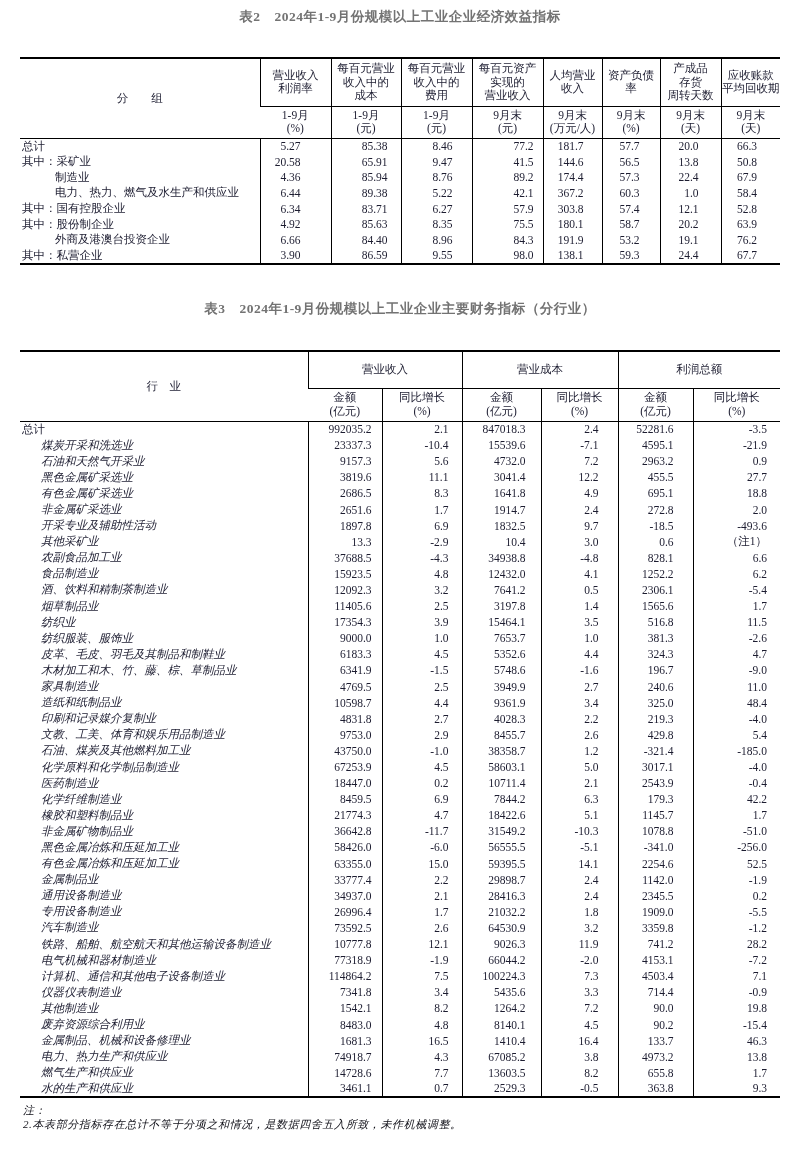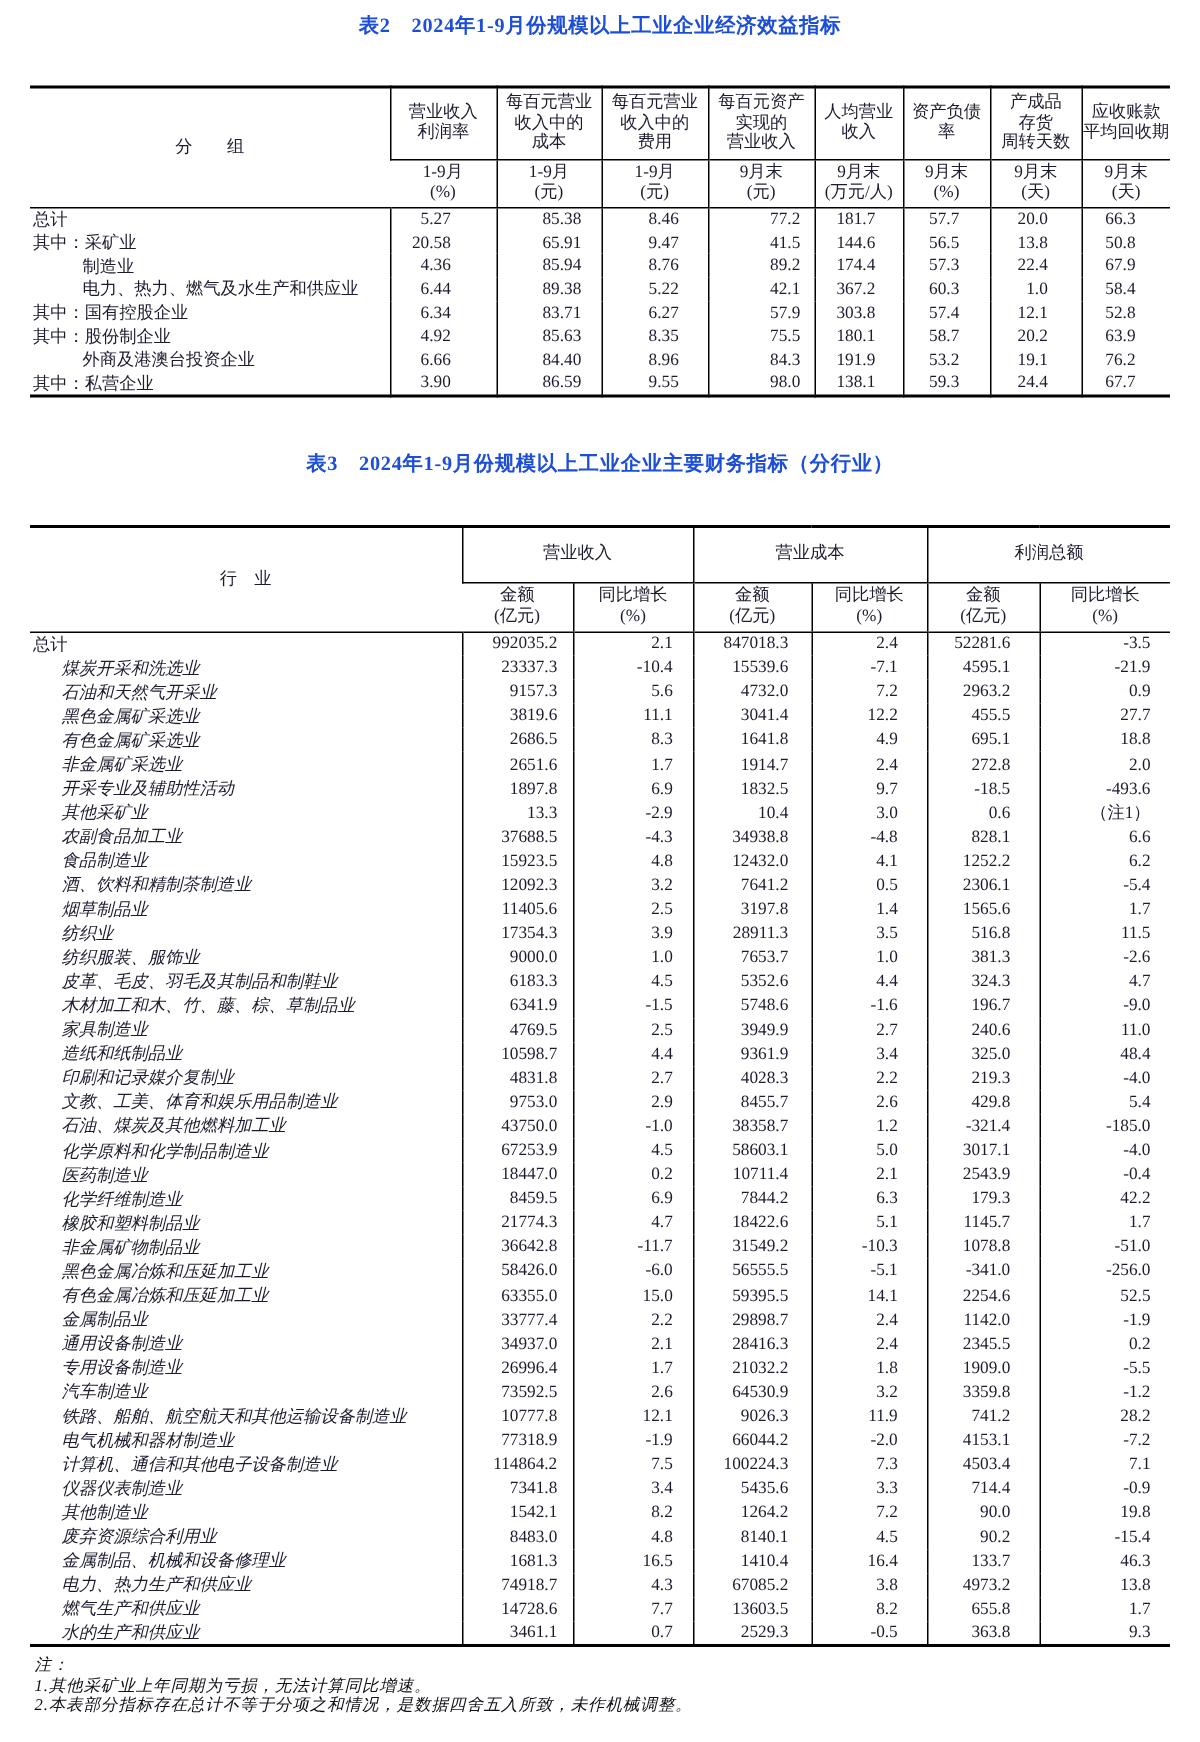--- a/index.html
+++ b/index.html
@@ -1,19 +1,19 @@
 <!DOCTYPE html>
 <html><head>
 <meta charset="utf-8">
 <style>
   * { margin:0; padding:0; box-sizing:border-box; }
   html,body { width:800px; height:1161px; background:#ffffff; position:relative;
     font-family:"Liberation Serif","DejaVu Serif",serif; color:#1c1c30; }
   .tbl-title { position:absolute; left:0; width:800px; text-align:center;
-    color:#1d4ed8; font-weight:bold; font-size:13.5px; letter-spacing:0.5px; }
+    color:#737373; font-weight:bold; font-size:13.5px; letter-spacing:0.5px; }
   #t2-title { top:8px; }
   #t3-title { top:300px; }
   table { position:absolute; left:20px; width:760px; border-collapse:collapse; table-layout:fixed;
     border-top:2.3px solid #000; border-bottom:2.3px solid #000; }
   #t2 { top:57px; }
   #t3 { top:350px; }
   th { font-weight:normal; text-align:center; vertical-align:middle;
     white-space:pre-line; font-size:11.5px; line-height:13.5px; }
   td { font-size:11.5px; vertical-align:middle; }
   .num { text-align:right; font-family:"Liberation Serif","DejaVu Serif",serif; }
@@ -344,21 +344,21 @@
         <td class="num">2.5</td>
         <td class="num">3197.8</td>
         <td class="num">1.4</td>
         <td class="num">1565.6</td>
         <td class="num">1.7</td>
       </tr>
       <tr>
         <td class="lbl ind">纺织业</td>
         <td class="num">17354.3</td>
         <td class="num">3.9</td>
-        <td class="num">28911.3</td>
+        <td class="num">15464.1</td>
         <td class="num">3.5</td>
         <td class="num">516.8</td>
         <td class="num">11.5</td>
       </tr>
       <tr>
         <td class="lbl ind">纺织服装、服饰业</td>
         <td class="num">9000.0</td>
         <td class="num">1.0</td>
         <td class="num">7653.7</td>
         <td class="num">1.0</td>
@@ -615,15 +615,14 @@
         <td class="num">2529.3</td>
         <td class="num">-0.5</td>
         <td class="num">363.8</td>
         <td class="num">9.3</td>
       </tr>
     </tbody>
 </table>
 
 <div class="notes">
   <div>注：</div>
-  <div>1.其他采矿业上年同期为亏损，无法计算同比增速。</div>
   <div>2.本表部分指标存在总计不等于分项之和情况，是数据四舍五入所致，未作机械调整。</div>
 </div>
 
 </body></html>

